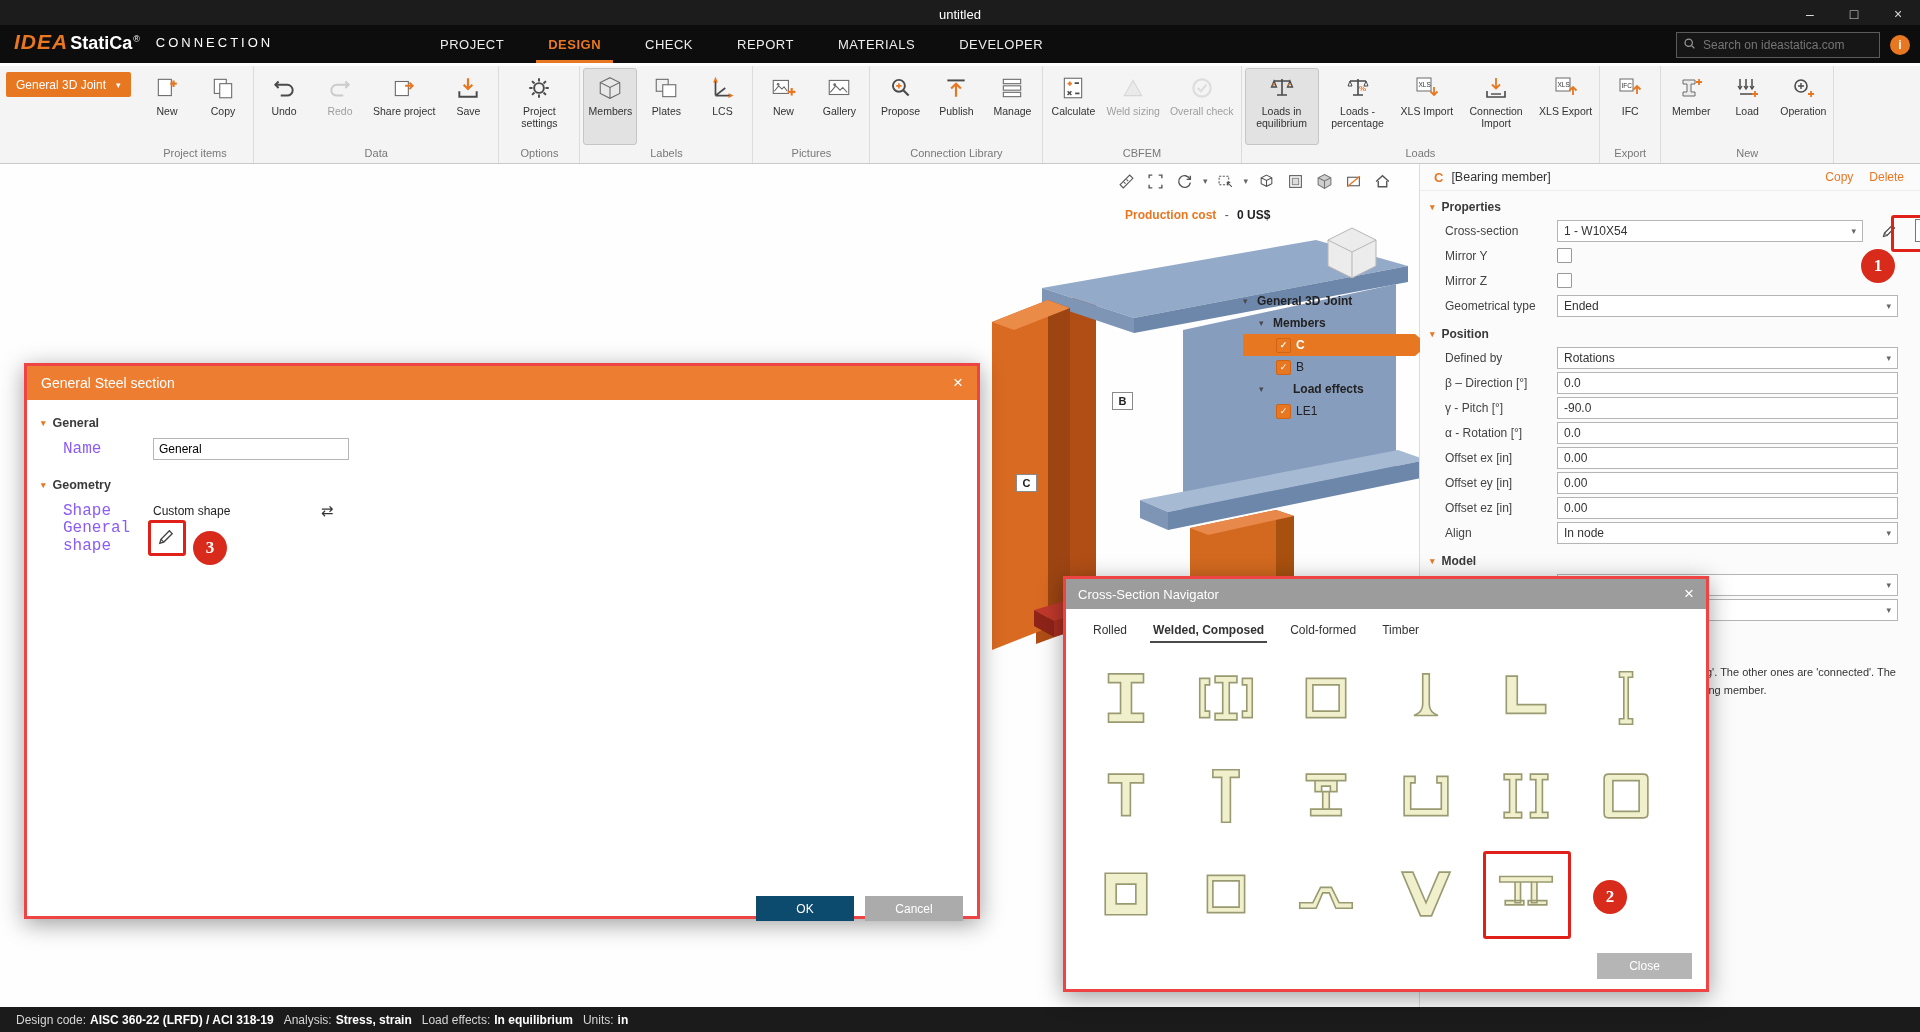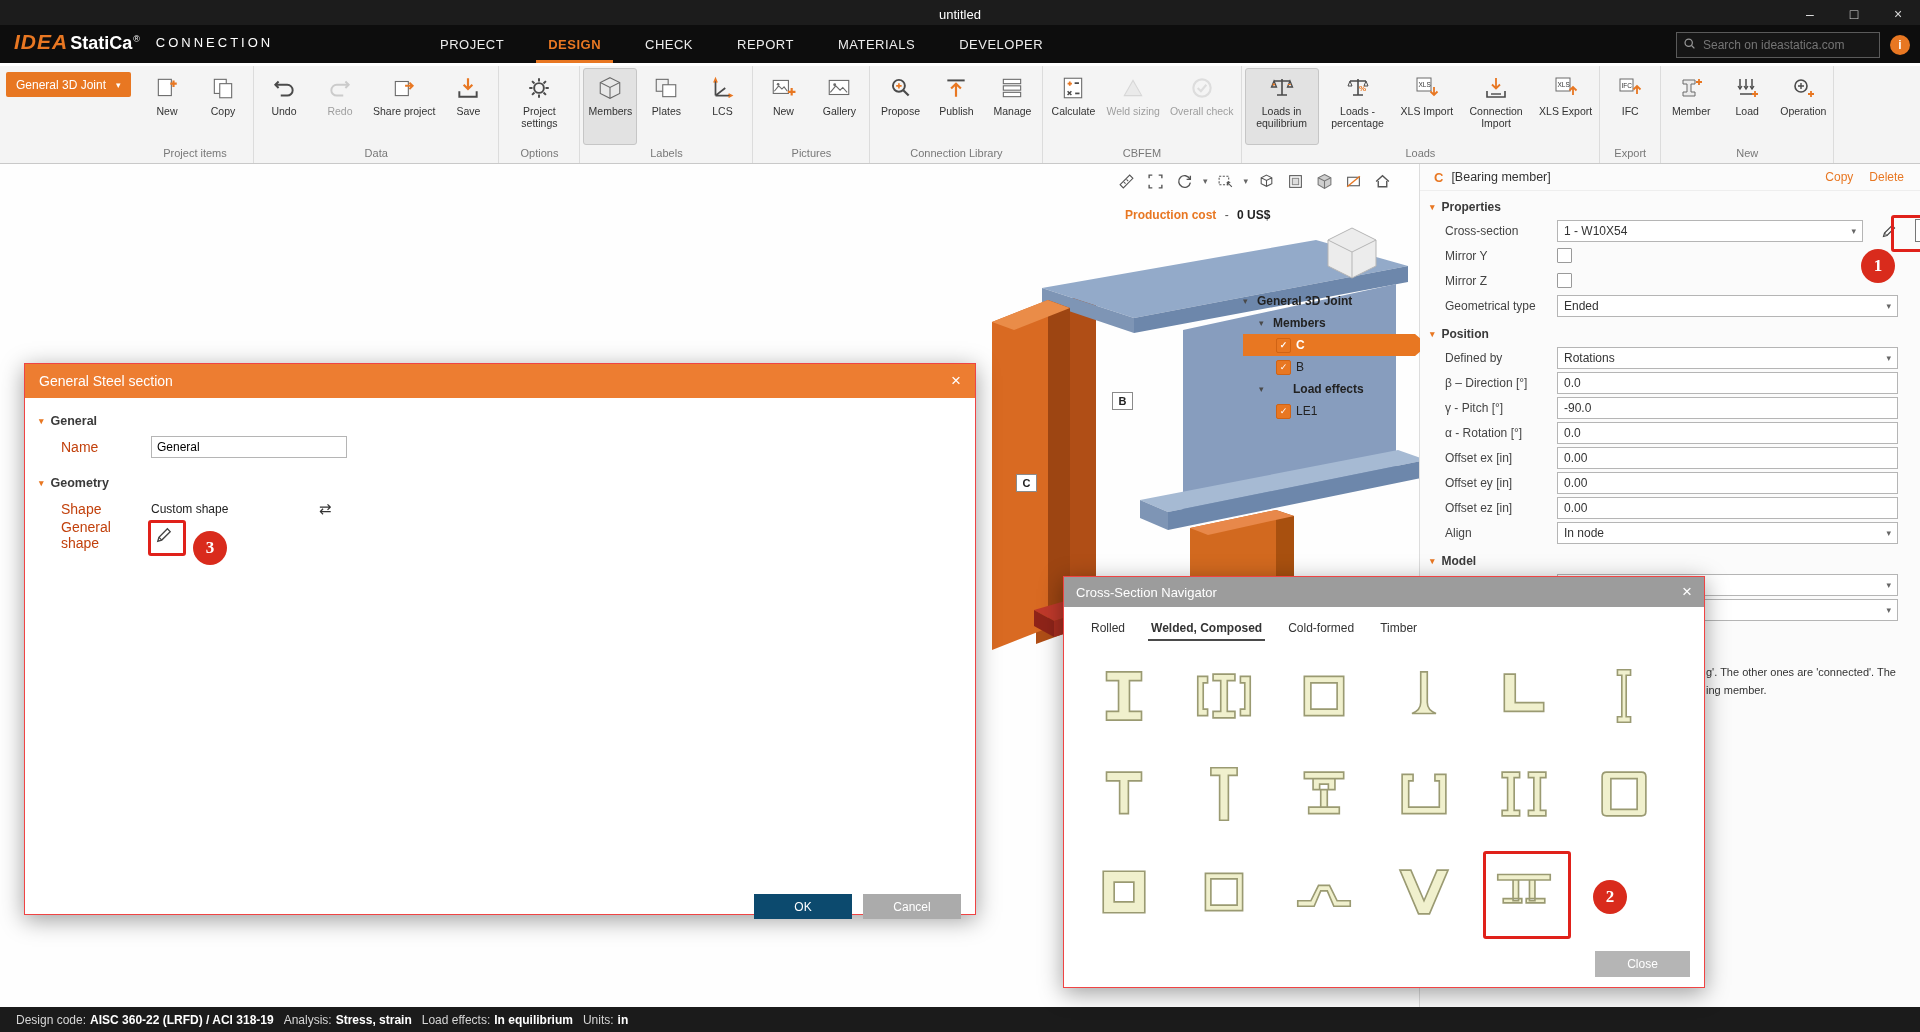--- a/index.html
+++ b/index.html
@@ -80,29 +80,29 @@
   .selbox.cs{flex:none;width:292px;}
   .selbox .arrow{color:#666;font-size:9px;margin-left:6px;}
   .inputbox{flex:1;height:20px;border:1px solid #b5b5b5;background:#fff;display:flex;align-items:center;padding:0 6px;}
   .pcheck{width:13px;height:13px;border:1px solid #9a9a9a;background:#fff;border-radius:1px;}
   .pencil-btn{width:20px;height:20px;display:flex;align-items:center;justify-content:center;flex:none;}
   .pencil-btn svg{width:16px;height:16px;}
   .plus-btn{width:22px;height:21px;border:1px solid #777;background:#fff;display:flex;align-items:center;
             justify-content:center;font-size:15px;color:#222;flex:none;}
   .partial-text{position:absolute;left:286px;top:500px;width:206px;font-size:11px;color:#333;line-height:1.6;}
   
-  .dialog{position:absolute;background:#fff;border:1px solid #ef4444;box-shadow:0 5px 22px rgba(0,0,0,.38);}
+  .dialog{position:absolute;background:#fff;border:3px solid #ef4444;box-shadow:0 5px 22px rgba(0,0,0,.38);}
   .dialog-steel{left:24px;top:363px;width:950px;height:550px;z-index:20;}
   .dlg-title-orange{height:34px;background:#ed7d31;color:#fff;display:flex;align-items:center;padding:0 14px;font-size:14px;}
   .dlg-x{margin-left:auto;font-size:17px;}
   .dlg-body{position:relative;height:calc(100% - 34px);}
   .sec-header{display:flex;align-items:center;gap:7px;font-weight:bold;color:#3a3a3a;font-size:12.5px;
               margin:16px 0 6px 14px;}
   .drow{display:flex;align-items:center;height:26px;margin-left:36px;}
-  .drl{width:90px;font-size:14px;color:#c2410c;}
+  .drl{width:90px;font-size:16px;color:#8b5cf6;font-family:Liberation Mono, monospace;}
   .name-input{width:184px;height:20px;border:1px solid #b5b5b5;padding:0 5px;font-size:12px;font-family:"Liberation Sans",sans-serif;}
   .shape-value{width:168px;font-size:12px;color:#222;}
   .swap-icon{font-size:15px;color:#333;}
   .pencil-box{width:26px;height:24px;display:flex;align-items:center;justify-content:center;}
   .pencil-box svg{width:18px;height:18px;}
   .dlg-footer{position:absolute;right:14px;bottom:11px;display:flex;gap:11px;}
   .btn{width:98px;height:25px;display:flex;align-items:center;justify-content:center;font-size:12px;color:#fff;}
   .btn-ok{background:#0c4a6e;}
   .btn-cancel{background:#ababab;}
   .dialog-nav{left:1063px;top:576px;width:640px;height:410px;z-index:30;}

